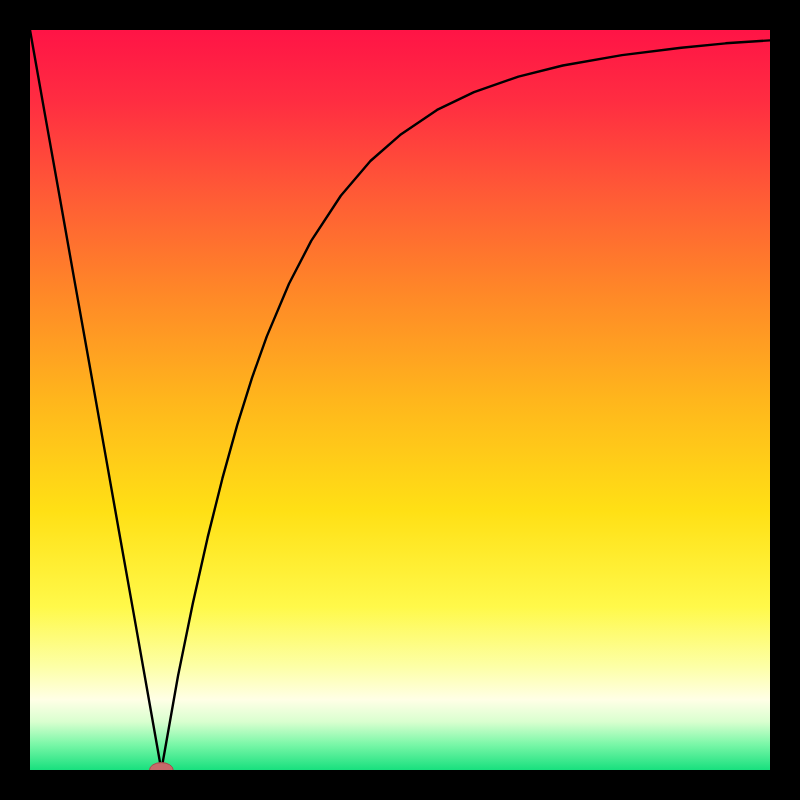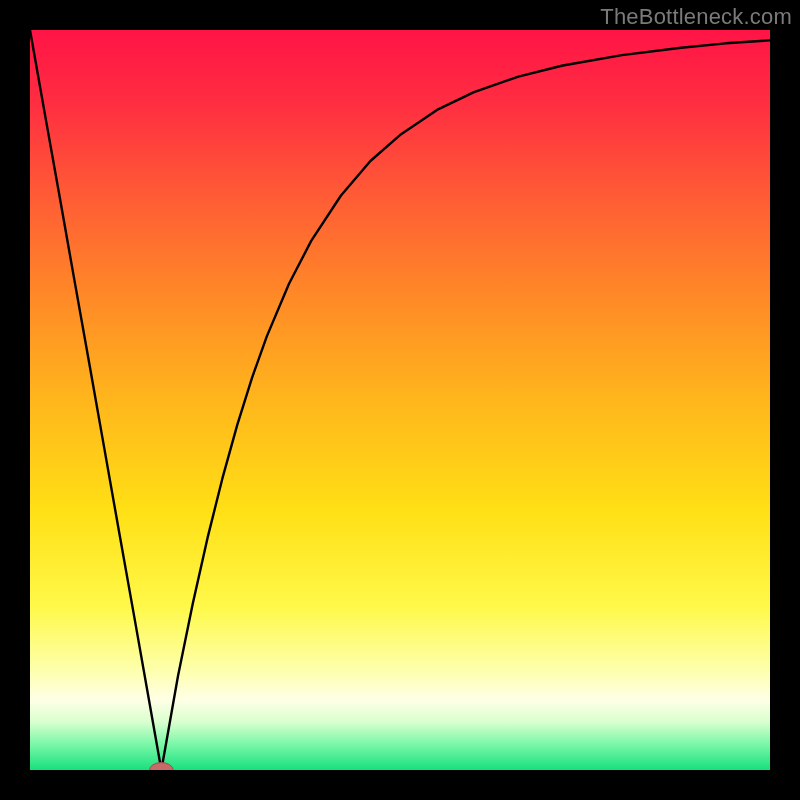--- a/index.html
+++ b/index.html
@@ -33,21 +33,20 @@
     color: #7a7a7a;
     font-size: 22px;
     letter-spacing: 0.2px;
     font-weight: 400;
   }
 </style>
 </head>
 <body>
 
 <div class="frame">
-  <div class="watermark">TheBottleneck.com</div>
   <svg class="plot" viewBox="0 0 740 740" preserveAspectRatio="none">
     <defs>
       <linearGradient id="bg-grad" x1="0" y1="0" x2="0" y2="1">
           <stop offset="0%" stop-color="#ff1446"></stop>
           <stop offset="10%" stop-color="#ff2e41"></stop>
           <stop offset="22%" stop-color="#ff5a36"></stop>
           <stop offset="35%" stop-color="#ff8628"></stop>
           <stop offset="50%" stop-color="#ffb61c"></stop>
           <stop offset="65%" stop-color="#ffe015"></stop>
           <stop offset="78%" stop-color="#fff94a"></stop>

